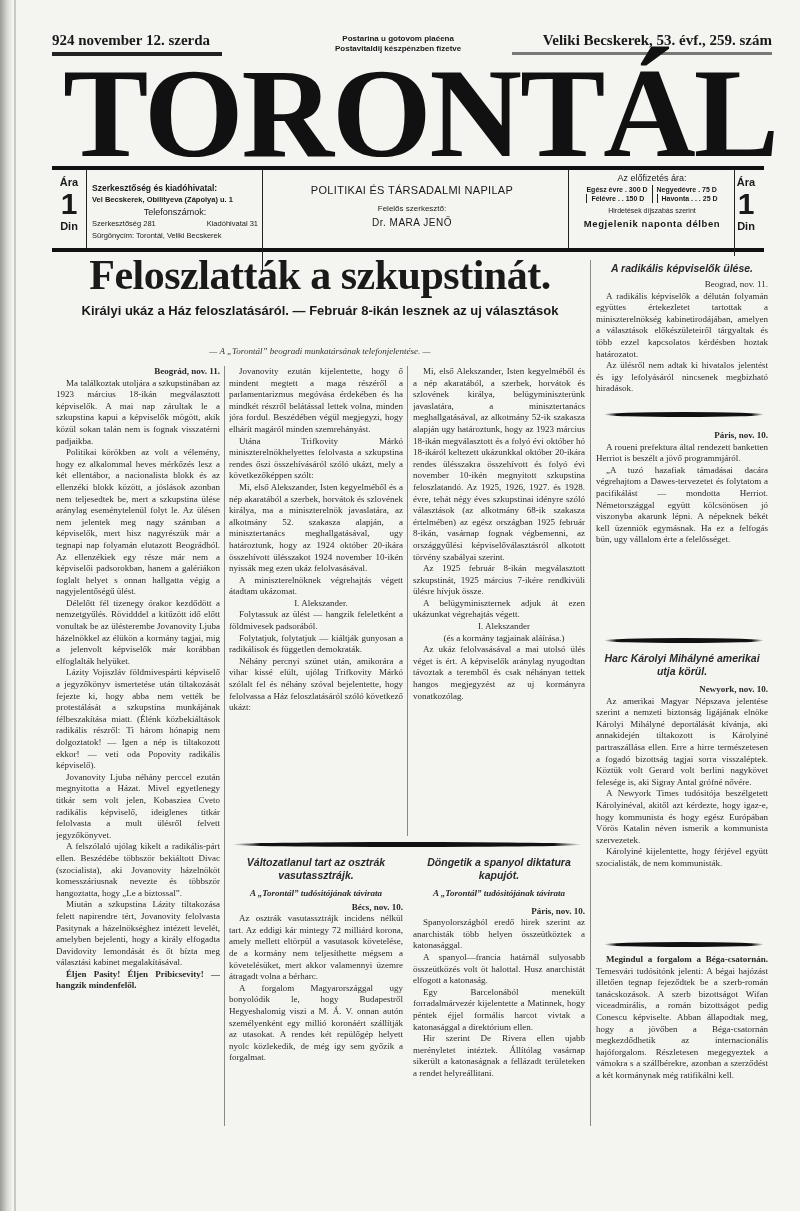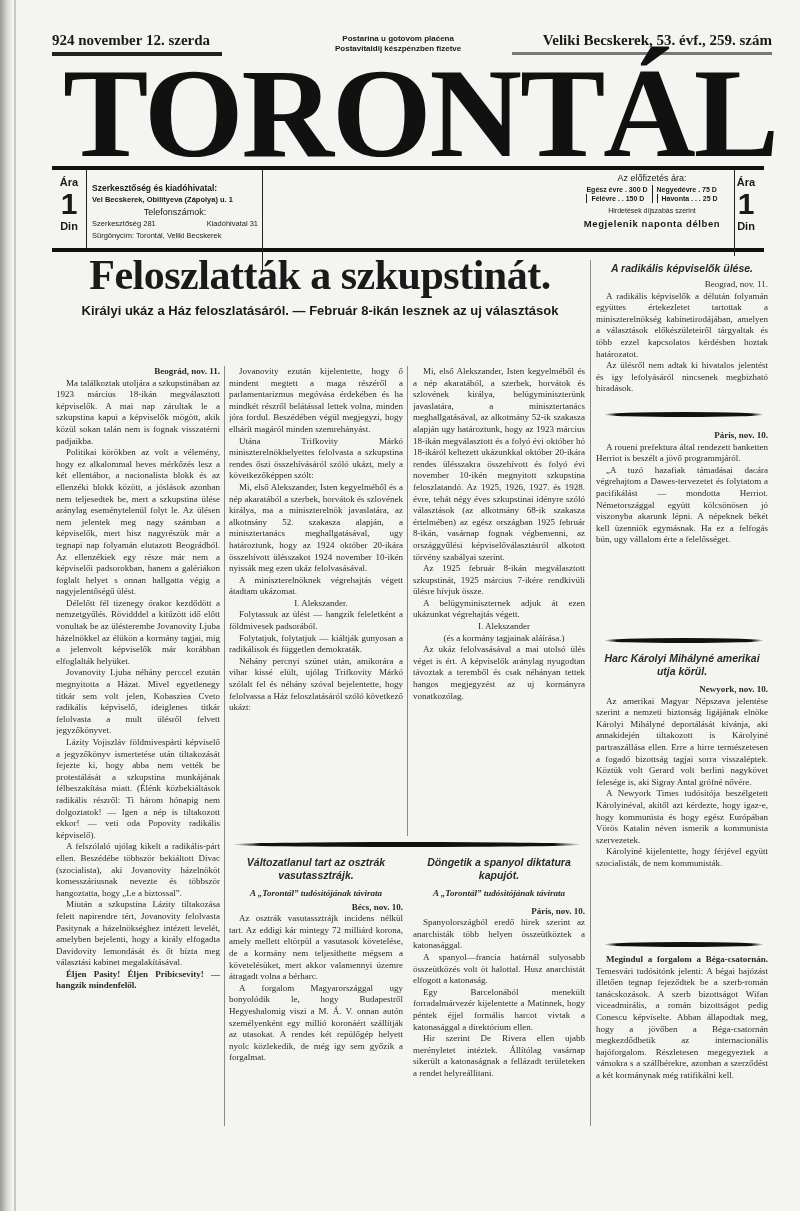--- a/index.html
+++ b/index.html
@@ -92,20 +92,25 @@
     <div class="cell office" style="left:36px;width:166px;">
       <div class="b" style="font-size:8.5px;">Szerkesztőség és kiadóhivatal:</div>
       <div class="b">Vel Becskerek, Obilityeva (Zápolya) u. 1</div>
       <div class="center">Telefonszámok:</div>
       <div style="display:flex;justify-content:space-between;gap:24px;">
         <span>Szerkesztőség 281</span>
         <span>Kiadóhivatal 31</span>
       </div>
       <div>Sürgönycím: Torontál, Veliki Becskerek</div>
     </div>
+    <div class="cell center-cell" style="left:204px;width:312px;">
+      <div class="tagline">POLITIKAI ÉS TÁRSADALMI NAPILAP</div>
+      <div class="ed">Felelős szerkesztő:</div>
+      <div class="edname">Dr. MARA JENŐ</div>
+    </div>
     <div class="cell subs" style="left:518px;width:156px;">
       <div class="title">Az előfizetés ára:</div>
       <div class="grid">
         <div>
           <div>Egész évre . 300 D</div>
           <div>Félévre . . 150 D</div>
         </div>
         <div>
           <div>Negyedévre . 75 D</div>
           <div>Havonta . . . 25 D</div>
@@ -116,28 +121,29 @@
     </div>
     <div class="cell price" style="left:676px;width:36px;border-right:none;">
       <div class="ara">Ára</div>
       <div class="one">1</div>
       <div class="din">Din</div>
     </div>
   </div>
 
   <div class="headline">Feloszlatták a szkupstinát.</div>
   <div class="subhead">Királyi ukáz a Ház feloszlatásáról. — Február 8-ikán lesznek az uj választások</div>
+  <div class="byline">— A „Torontál” beogradi munkatársának telefonjelentése. —</div>
 
   <div class="col" style="left:56px;top:366px;width:164px;height:760px;overflow:hidden;">
     <p class="dl">Beográd, nov. 11.</p>
     <p>Ma találkoztak utoljára a szkupstinában az 1923 március 18-ikán megválasztott képviselők. A mai nap zárultak le a szkupstina kapui a képviselők mögött, akik közül sokan talán nem is fognak visszatérni padjaikba.</p>
     <p>Politikai körökben az volt a vélemény, hogy ez alkalommal heves mérkőzés lesz a két ellentábor, a nacionalista blokk és az ellenzéki blokk között, a jóslások azonban nem teljesedtek be, mert a szkupstina ülése aránylag eseménytelenül folyt le. Az ülésen nem jelentek meg nagy számban a képviselők, mert hisz nagyrészük már a tegnapi nap folyamán elutazott Beográdból. Az ellenzékiek egy része már nem a képviselői padsorokban, hanem a galériákon foglalt helyet s onnan hallgatta végig a nagyjelentőségű ülést.</p>
     <p>Délelőtt fél tizenegy órakor kezdődött a nemzetgyűlés. Rövidddel a kitűzött idő előtt vonultak be az ülésterembe Jovanovity Ljuba házelnökkel az élükön a kormány tagjai, mig a jelenvolt képviselők már korábban elfoglalták helyüket.</p>
+    <p>Lázity Vojiszláv földmivespárti képviselő a jegyzőkönyv ismertetése után tiltakozását fejezte ki, hogy abba nem vették be protestálását a szkupstina munkájának félbeszakítása miatt. (Élénk közbekiáltások radikális részről: Ti három hónapig nem dolgoztatok! — Igen a nép is tiltakozott ekkor! — veti oda Popovity radikális képviselő).</p>
     <p>Jovanovity Ljuba néhány perccel ezután megnyitotta a Házat. Mivel egyetlenegy titkár sem volt jelen, Kobasziea Cveto radikális képviselő, ideiglenes titkár felolvasta a mult ülésről felvett jegyzőkönyvet.</p>
-    <p>Lázity Vojiszláv földmivespárti képviselő a jegyzőkönyv ismertetése után tiltakozását fejezte ki, hogy abba nem vették be protestálását a szkupstina munkájának félbeszakítása miatt. (Élénk közbekiáltások radikális részről: Ti három hónapig nem dolgoztatok! — Igen a nép is tiltakozott ekkor! — veti oda Popovity radikális képviselő).</p>
     <p>A felszólaló ujólag kikelt a radikális-párt ellen. Beszédébe többször bekiáltott Divac (szocialista), aki Jovanovity házelnököt komesszáriusnak nevezte és többször hangoztatta, hogy „Le a biztossal”.</p>
     <p>Miután a szkupstina Lázity tiltakozása felett napirendre tért, Jovanovity felolvasta Pasitynak a házelnökséghez intézett levelét, amelyben bejelenti, hogy a király elfogadta Davidovity lemondását és őt bízta meg választási kabinet megalakításával.</p>
     <p class="bold">Éljen Pasity! Éljen Pribicsevity! — hangzik mindenfelől.</p>
   </div>
   <div class="vrule" style="left:224px;top:366px;height:760px;"></div>
 
   <div class="col" style="left:229px;top:366px;width:174px;height:470px;overflow:hidden;">
     <p>Jovanovity ezután kijelentette, hogy ő mindent megtett a maga részéről a parlamentarizmus megóvása érdekében és ha mindkét részről belátással lettek volna, minden jóra fordul. Beszédében végül megjegyzi, hogy elhárít magáról minden szemrehányást.</p>
     <p>Utána Trifkovity Márkó miniszterelnökhelyettes felolvasta a szkupstina rendes őszi összehívásáról szóló ukázt, mely a következőképpen szólt:</p>
     <p>Mi, első Alekszander, Isten kegyelméből és a nép akaratából a szerbek, horvátok és szlovének királya, ma a miniszterelnök javaslatára, az alkotmány 52. szakasza alapján, a minisztertanács meghallgatásával, ugy határoztunk, hogy az 1924 október 20-ikára összehívott ülésszakot 1924 november 10-ikén nyissák meg ezen ukáz felolvasásával.</p>

